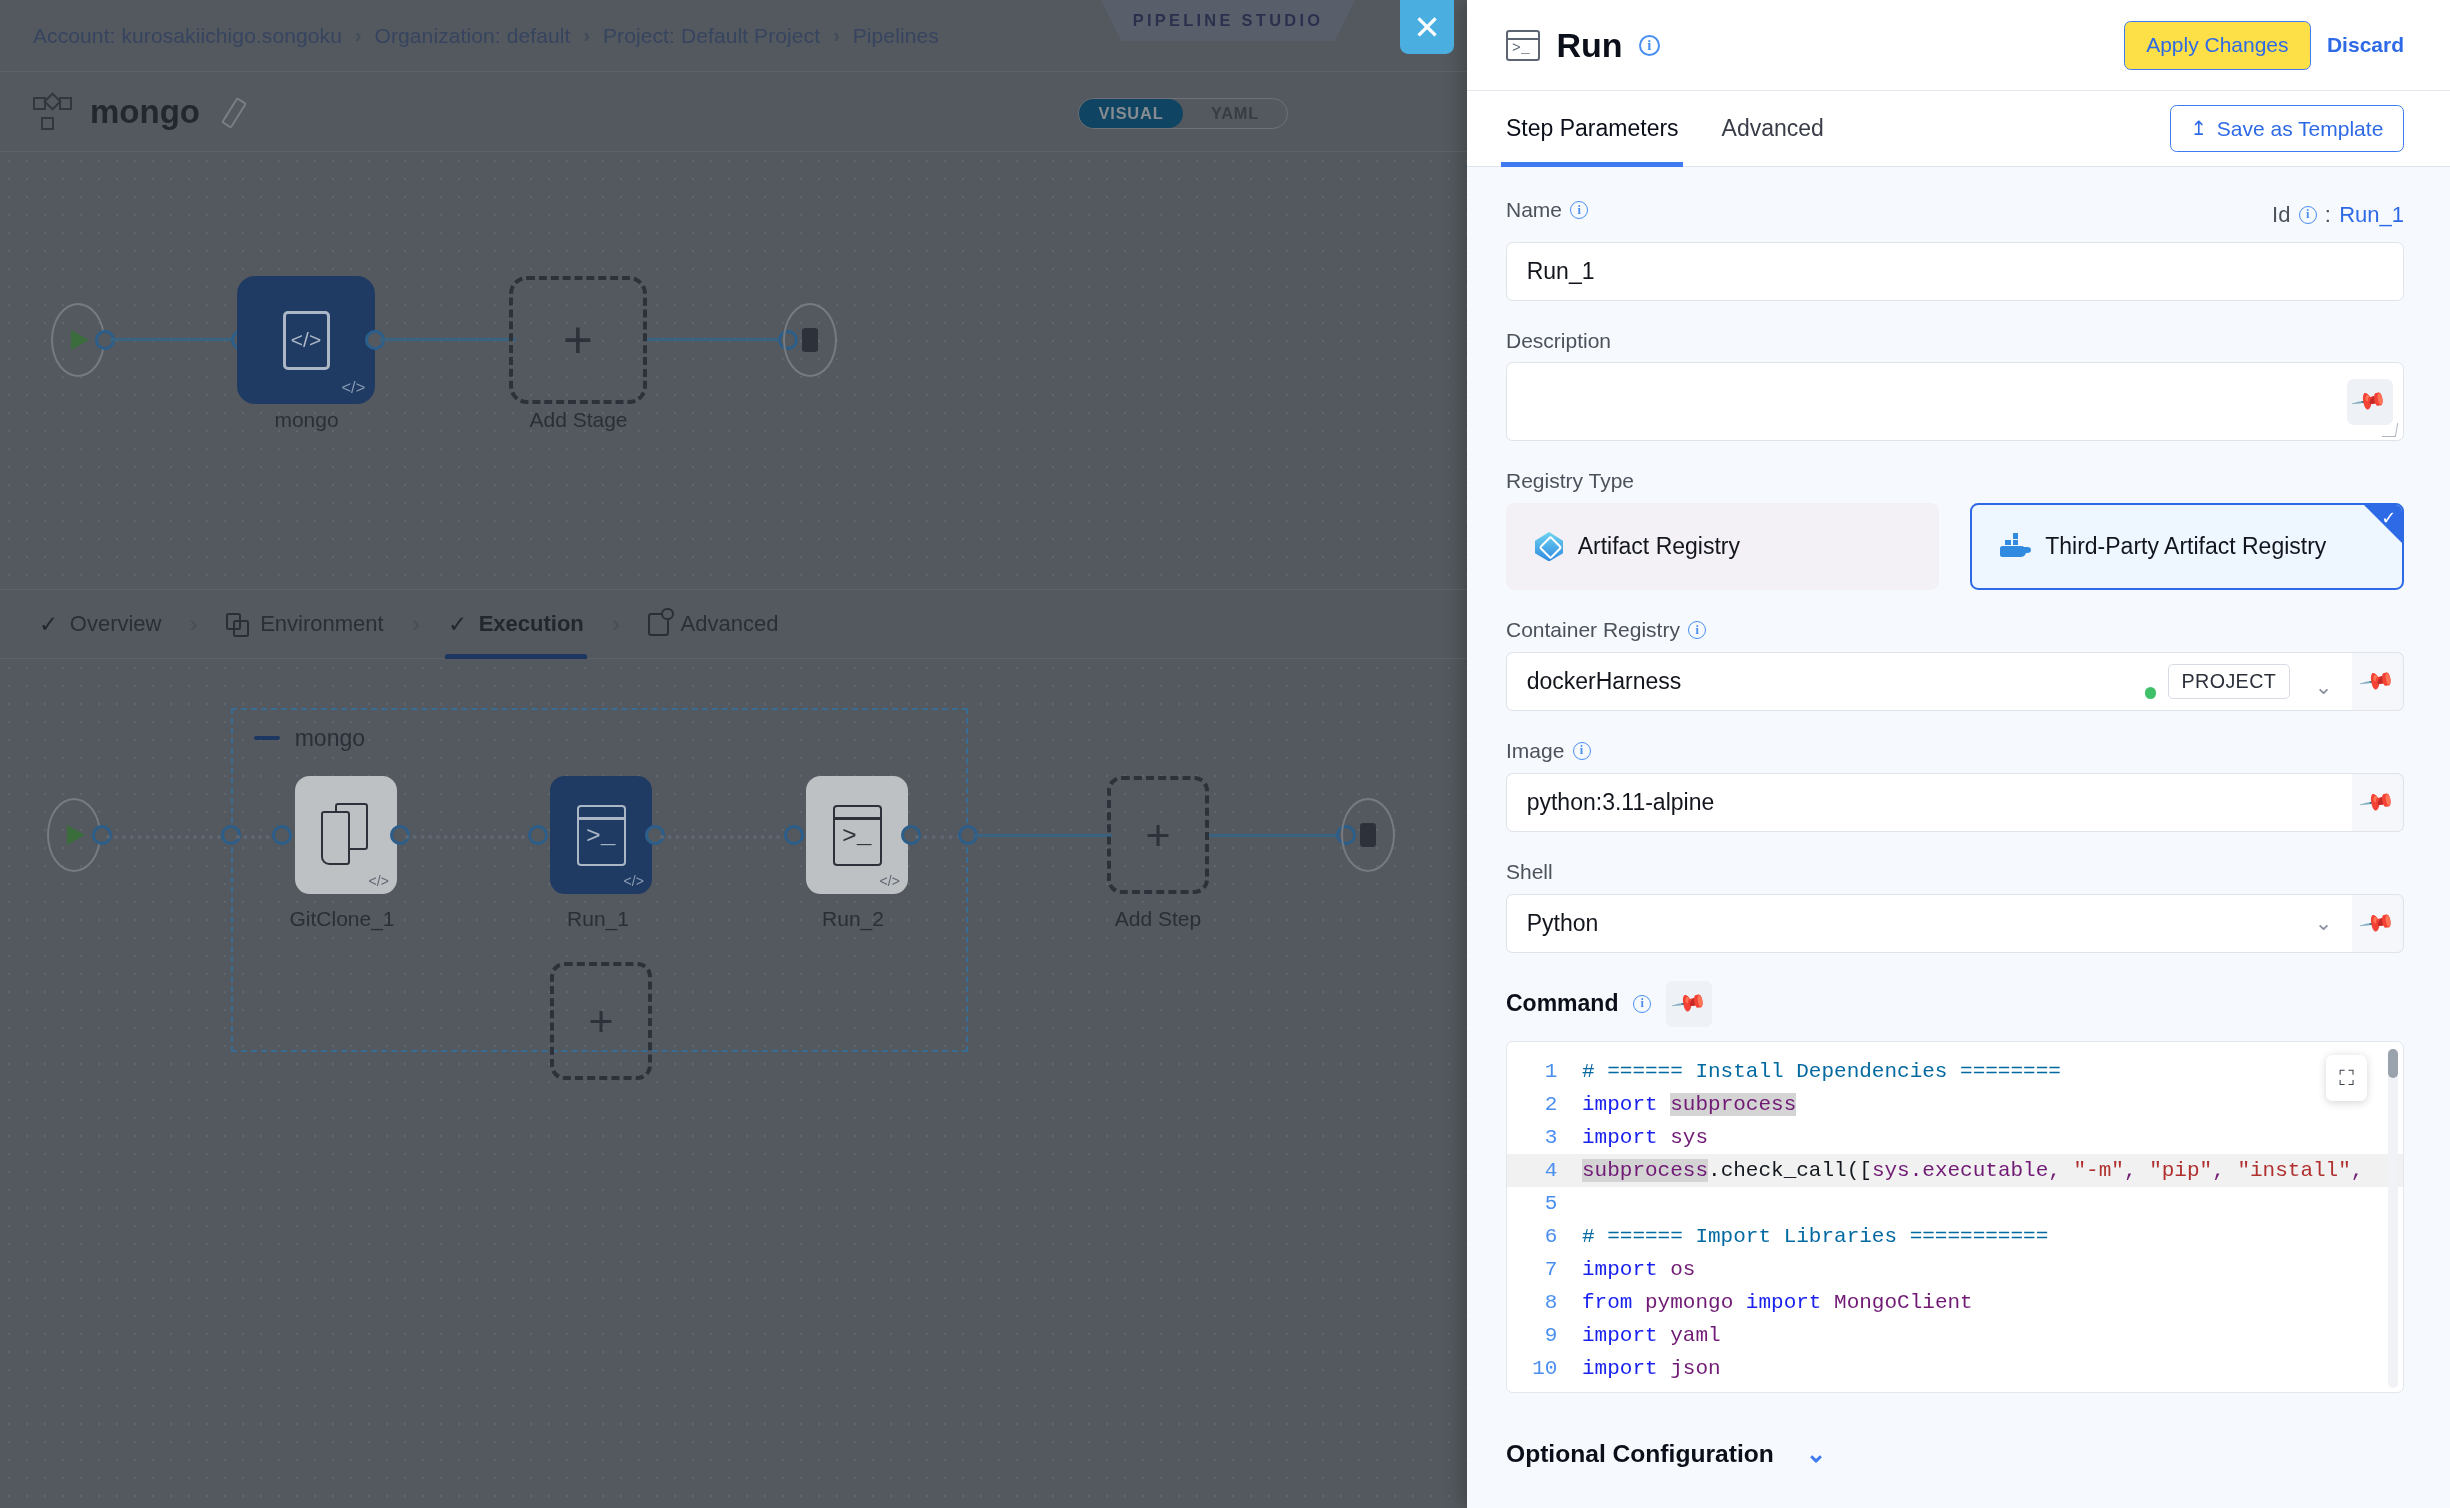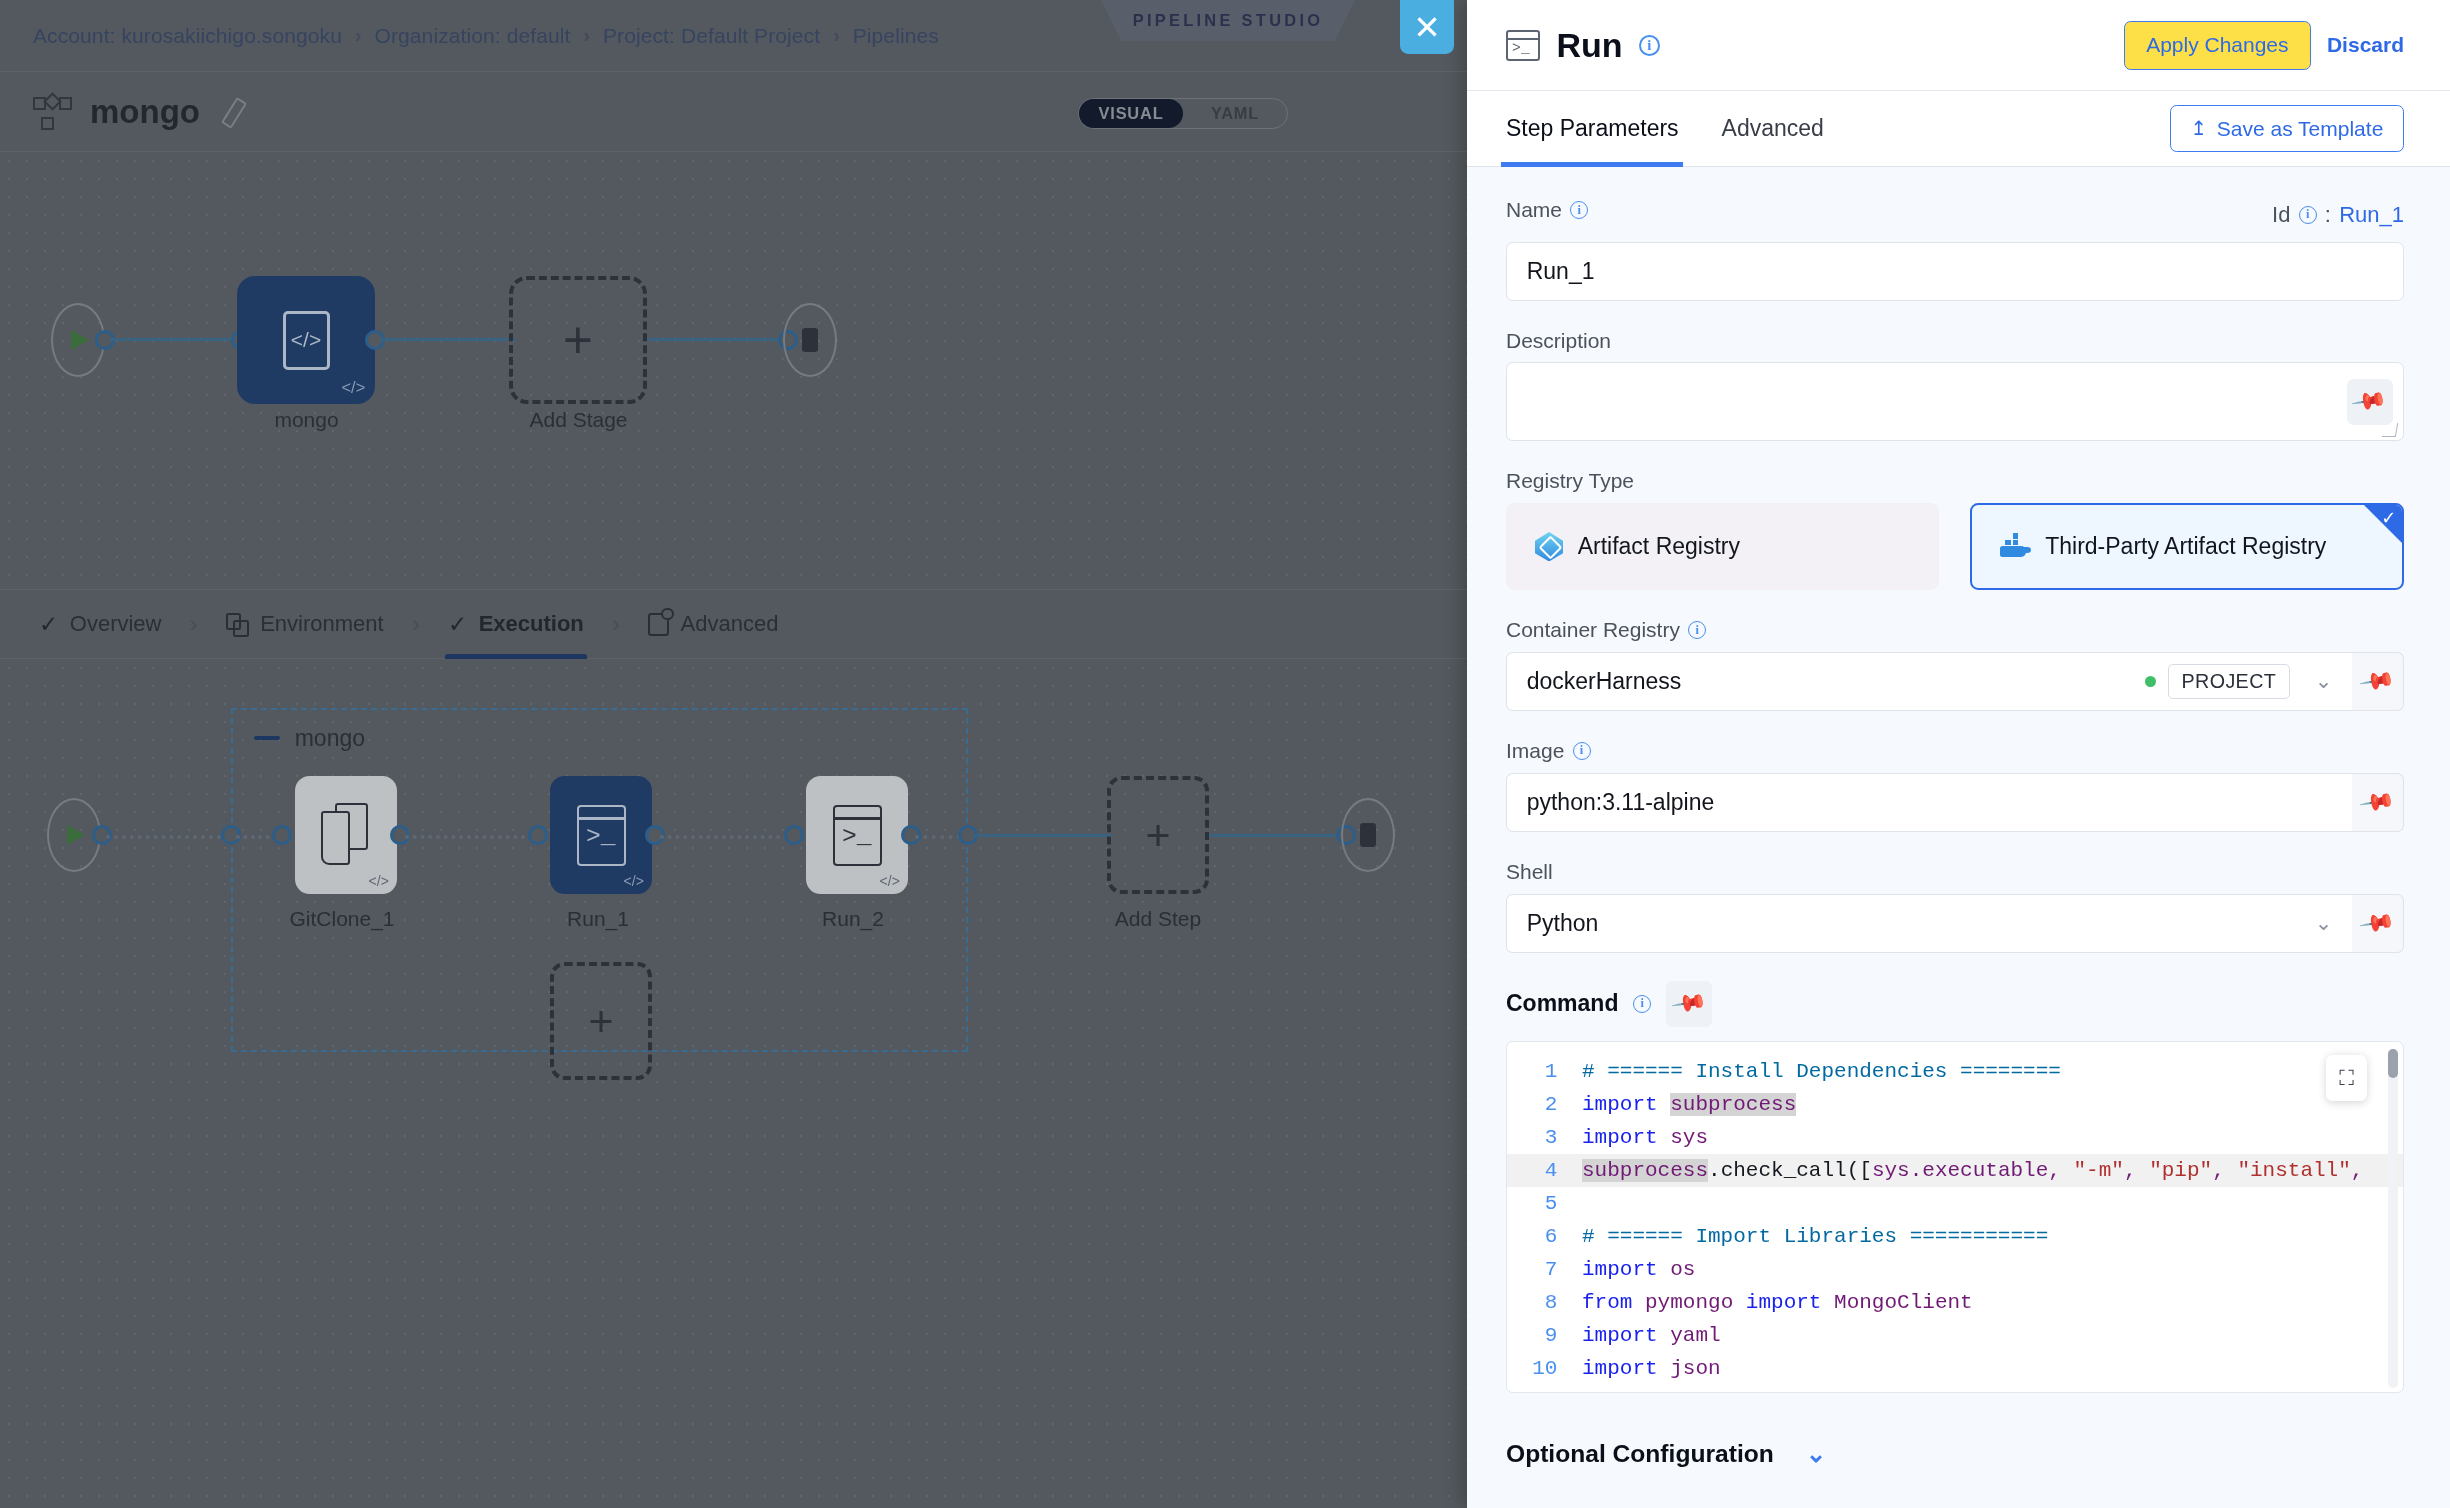--- a/index.html
+++ b/index.html
@@ -59,21 +59,21 @@
 
   .vy-toggle {
     position:absolute; left:1078px; top:98px;
     width:210px; height:31px; border-radius:15.6px;
     border:1.6px solid #7c8288; display:flex; align-items:center;
   }
   .vy-seg{
     flex:1; height:100%; display:flex; align-items:center; justify-content:center;
     font-size:16.4px; font-weight:700; letter-spacing:0.8px; color:#3b4148;
   }
-  .vy-seg.on{ background:#0f172a; color:#9ba1a7; border-radius:15.6px; }
+  .vy-seg.on{ background:#0c4a6e; color:#9ba1a7; border-radius:15.6px; }
 
   .canvas-top {
     position:absolute; left:0; top:152px; width:1467px; height:436px;
     background-image: radial-gradient(#6d7378 1.2px, transparent 1.3px);
     background-size: 18px 18px;
   }
   .canvas-bot {
     position:absolute; left:0; top:659px; width:1467px; height:849px;
     background-image: radial-gradient(#6d7378 1.2px, transparent 1.3px);
     background-size: 18px 18px;
@@ -280,21 +280,21 @@
   .docker-icon .c3{ left:13px; bottom:19.7px;}
   .docker-icon .fin{position:absolute;right:0;bottom:4.9px;width:8.2px;height:6.6px;background:#2f8ae0;border-radius:0 50% 50% 0;}
 
   .inp-group{ display:flex; align-items:stretch; }
   .inp-group .inp{ border-radius:6.6px 0 0 6.6px; border-right:none; flex:1; justify-content:space-between;}
   .inp-group .pin-cell{
     width:52px; border:1.6px solid #dfe3ea; border-left:none; border-radius:0 6.6px 6.6px 0;
     background:#f5f7fa; display:flex;align-items:center;justify-content:center;
   }
   .scope-pill{
-    display:flex; align-items:center; gap:11.5px;
+    display:flex; align-items:flex-end; gap:11.5px;
   }
   .dot-green{ width:11.5px;height:11.5px;border-radius:50%;background:#3fc068;}
   .pill{
     border:1.6px solid #d7dce4; border-radius:4.9px; padding:4.9px 13px;
     font-size:19.7px; color:#2a2f3a; font-family:"Liberation Sans", sans-serif;
     letter-spacing:0.4px;
   }
   .chev{ font-size:21px; color:#8b929d; margin-left:13px;}
 
   .cmd-head{ display:flex; align-items:center; gap:14.7px; margin-bottom:14.7px;}

